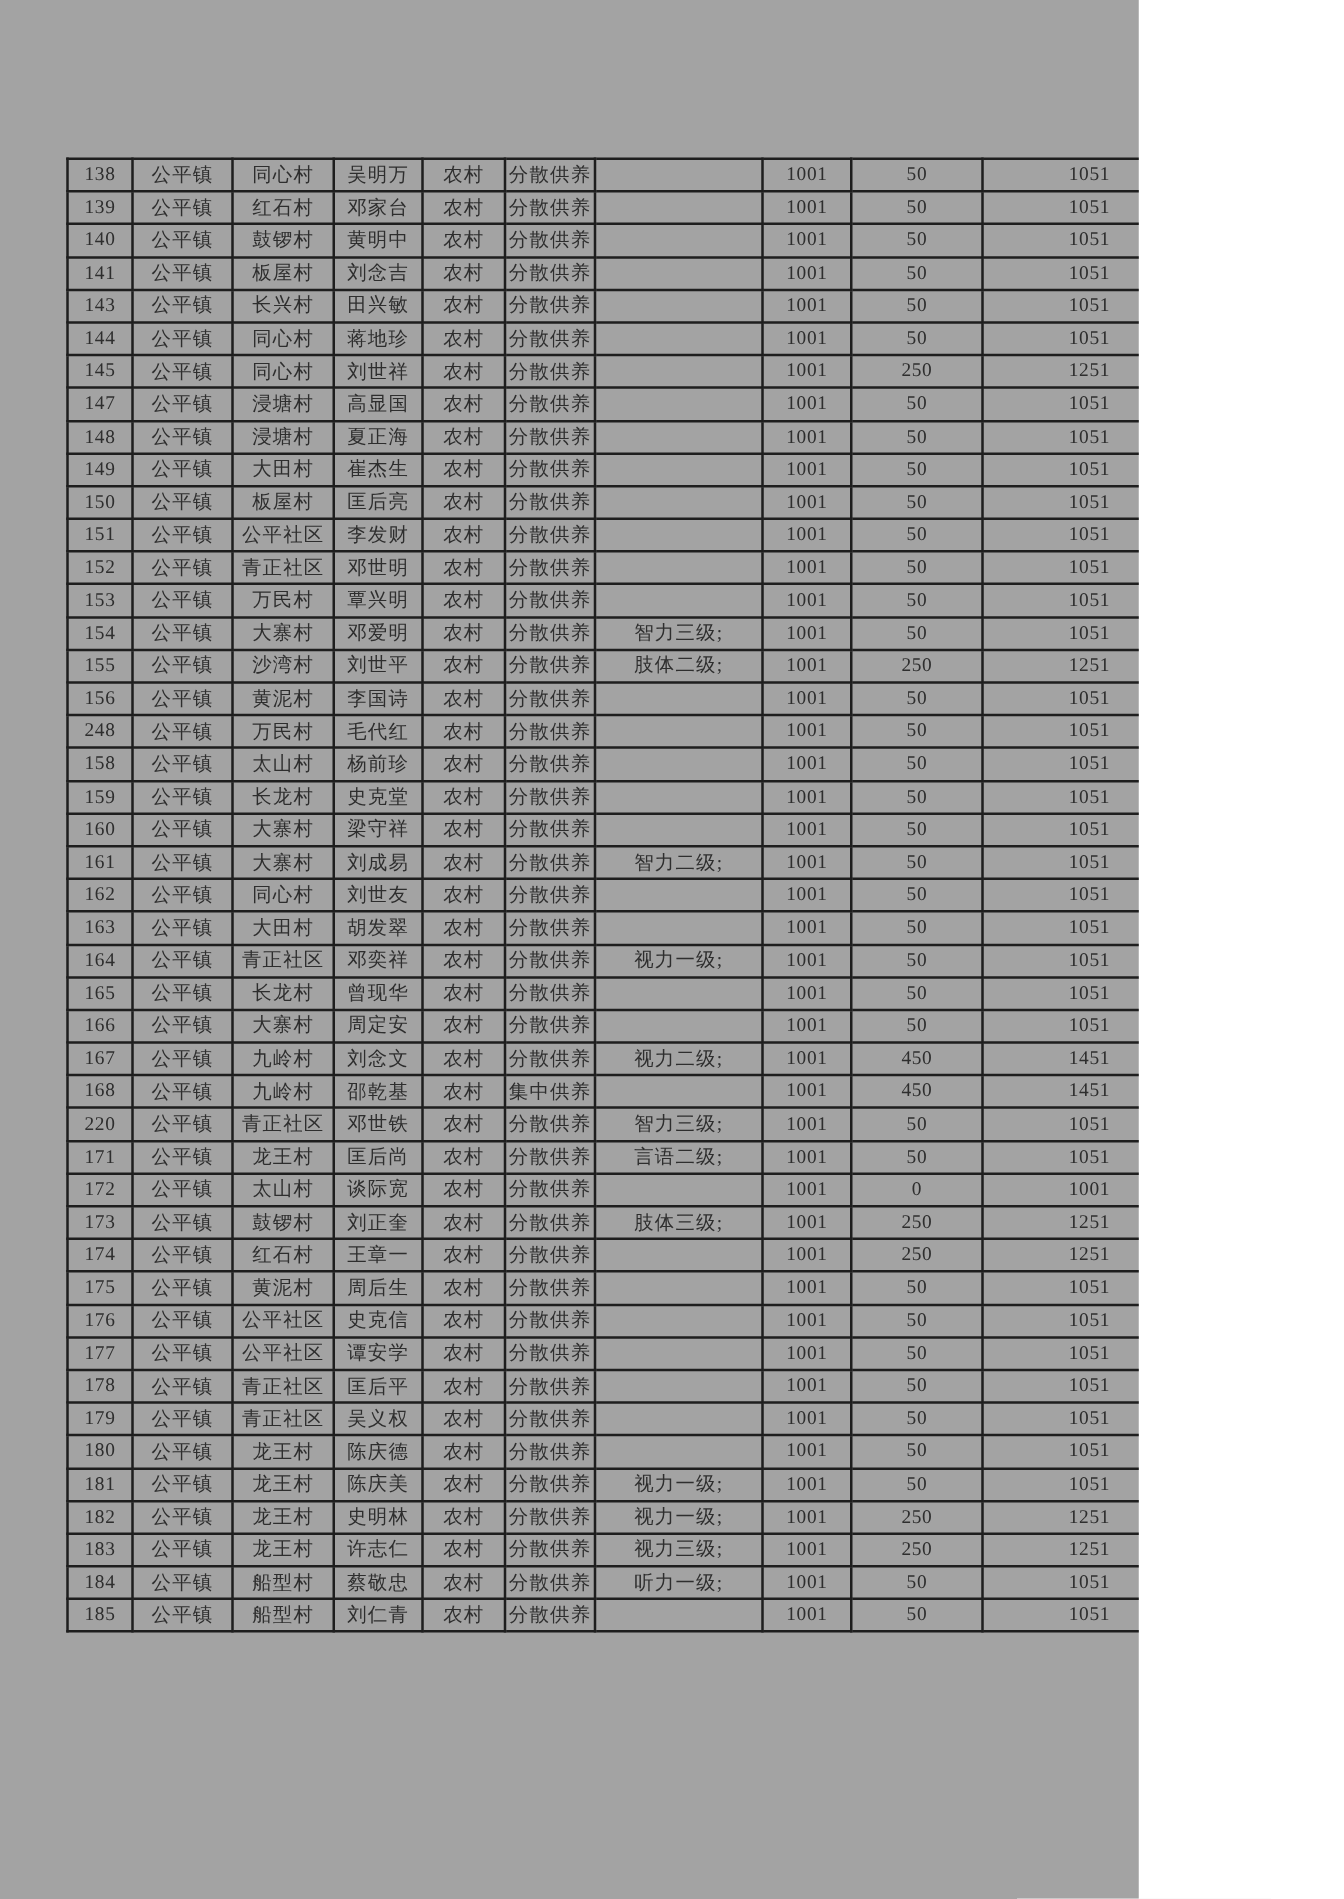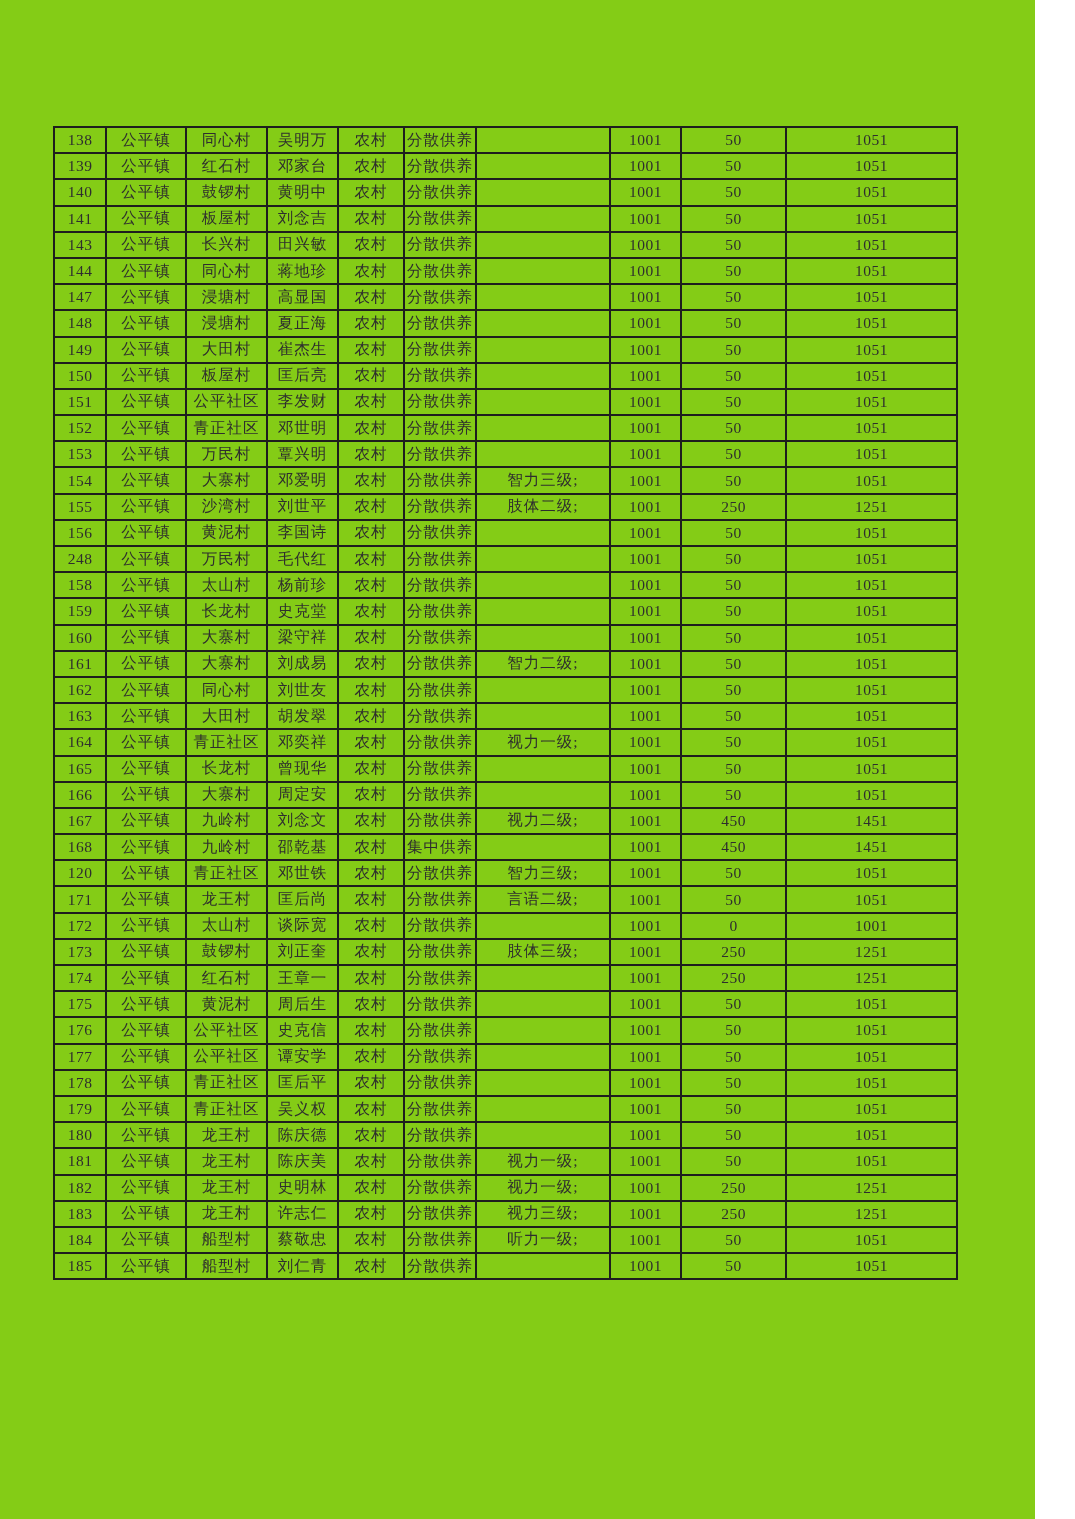--- a/index.html
+++ b/index.html
@@ -3,23 +3,23 @@
 <meta charset="utf-8">
 <style>
   html, body {
     margin: 0;
     padding: 0;
     background: #ffffff;
     font-family: "Liberation Serif", "DejaVu Serif", serif;
   }
   .page {
     position: relative;
-    width: 1035px;
+    width: 911px;
     height: 1519px;
-    background: #84cc16;
+    background: #a3a3a3;
     overflow: hidden;
   }
   table.roster {
     position: absolute;
     left: 53px;
     top: 126px;
     width: 903px;
     border-collapse: collapse;
     table-layout: fixed;
   }
@@ -123,20 +123,32 @@
           <td>同心村</td>
           <td>蒋地珍</td>
           <td>农村</td>
           <td>分散供养</td>
           <td></td>
           <td class="num">1001</td>
           <td class="num">50</td>
           <td class="num">1051</td>
         </tr>
         <tr>
+          <td class="num">145</td>
+          <td>公平镇</td>
+          <td>同心村</td>
+          <td>刘世祥</td>
+          <td>农村</td>
+          <td>分散供养</td>
+          <td></td>
+          <td class="num">1001</td>
+          <td class="num">250</td>
+          <td class="num">1251</td>
+        </tr>
+        <tr>
           <td class="num">147</td>
           <td>公平镇</td>
           <td>浸塘村</td>
           <td>高显国</td>
           <td>农村</td>
           <td>分散供养</td>
           <td></td>
           <td class="num">1001</td>
           <td class="num">50</td>
           <td class="num">1051</td>
@@ -387,21 +399,21 @@
           <td>九岭村</td>
           <td>邵乾基</td>
           <td>农村</td>
           <td>集中供养</td>
           <td></td>
           <td class="num">1001</td>
           <td class="num">450</td>
           <td class="num">1451</td>
         </tr>
         <tr>
-          <td class="num">120</td>
+          <td class="num">220</td>
           <td>公平镇</td>
           <td>青正社区</td>
           <td>邓世铁</td>
           <td>农村</td>
           <td>分散供养</td>
           <td>智力三级;</td>
           <td class="num">1001</td>
           <td class="num">50</td>
           <td class="num">1051</td>
         </tr>

